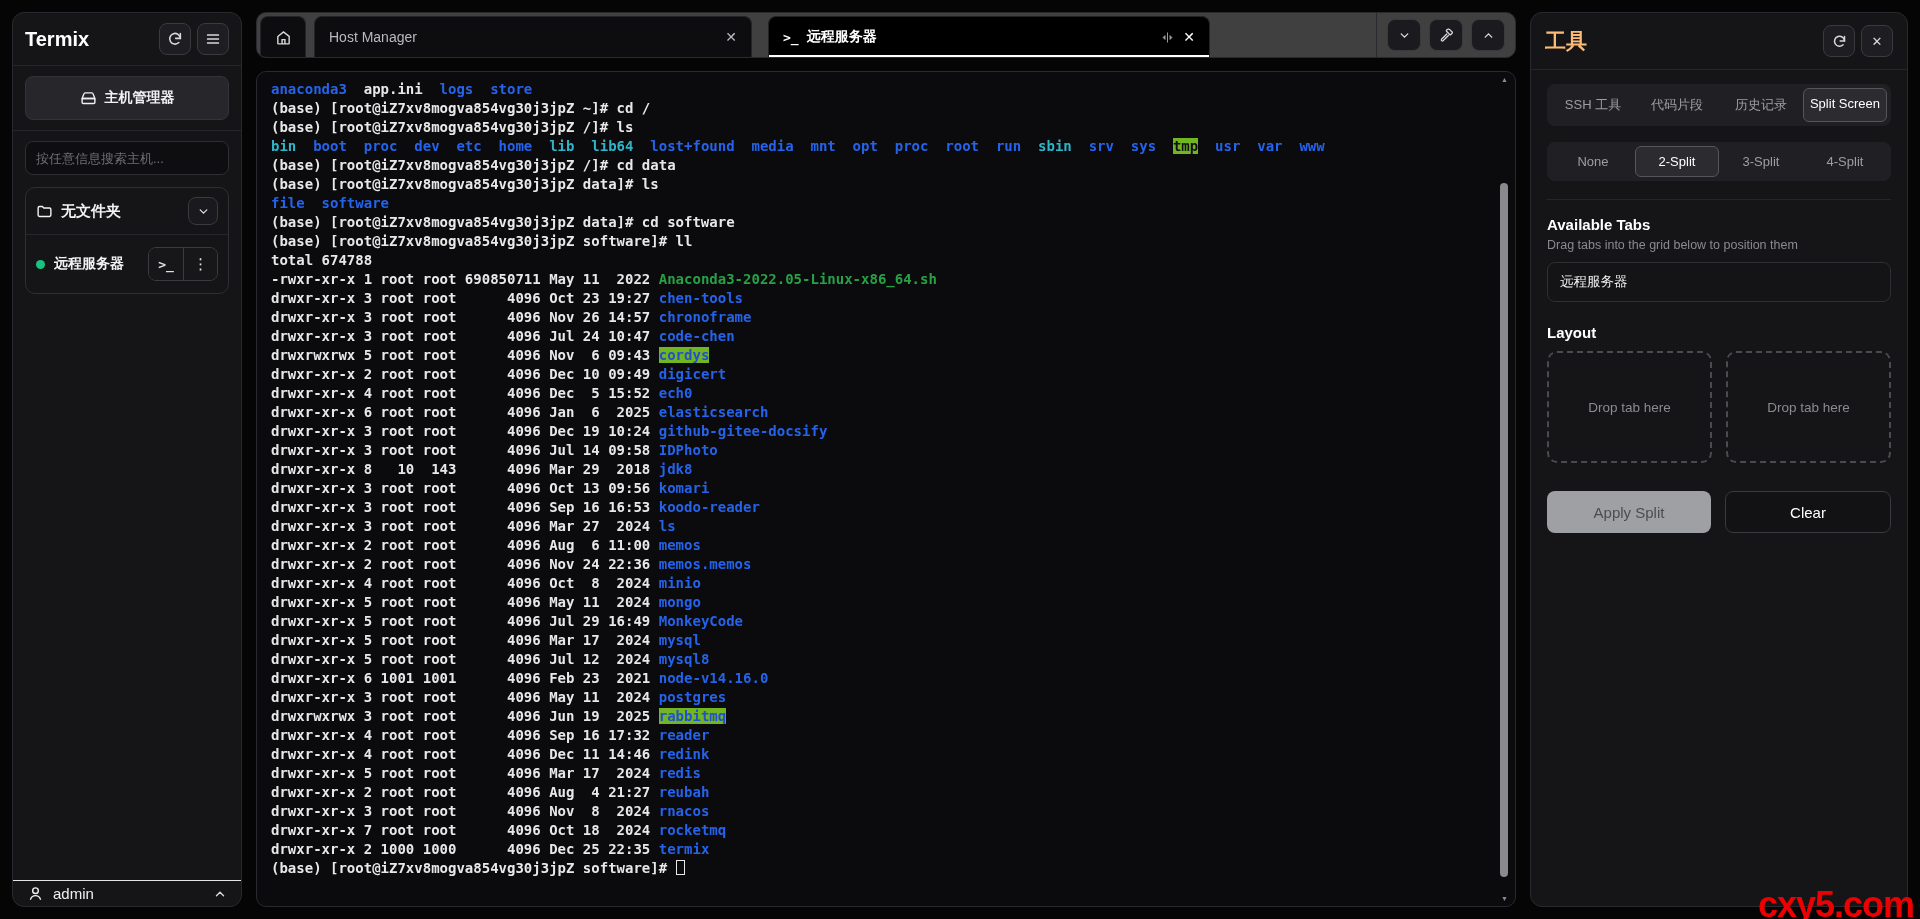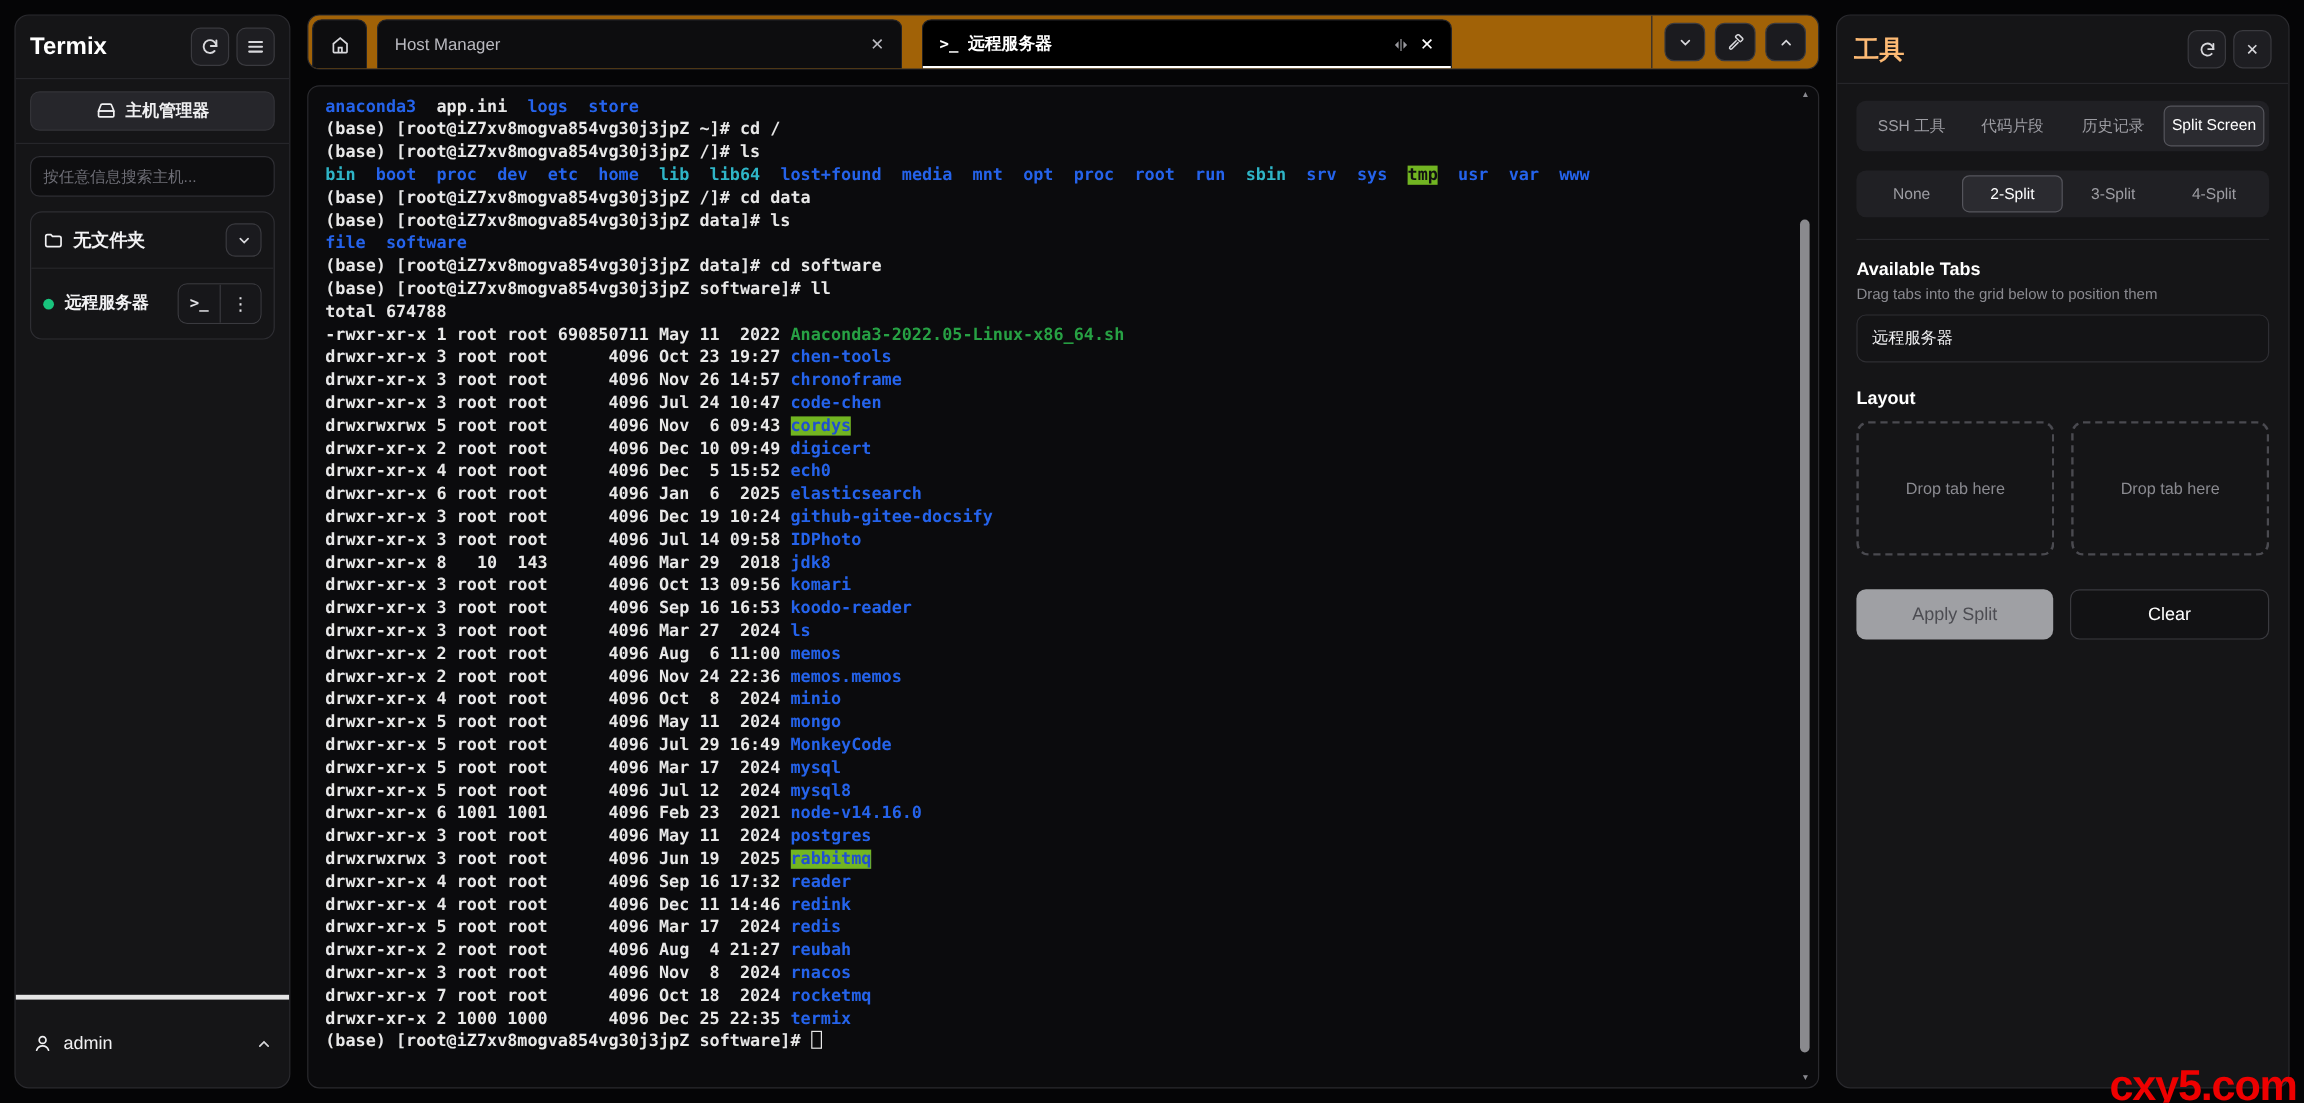--- a/index.html
+++ b/index.html
@@ -10,46 +10,46 @@
   
   .sidebar { width:230px; background:#151517; border:1px solid #2a2a2e; border-radius:12px;
              display:flex; flex-direction:column; overflow:hidden; }
   .sb-header { display:flex; align-items:center; justify-content:space-between;
                padding:10px 12px; border-bottom:1px solid #26262a; }
   .sb-title { font-size:20px; font-weight:bold; color:#fff; }
   .sb-hbtns { display:flex; gap:6px; }
   .icon-btn { width:32px; height:32px; border:1px solid #3a3a3f; background:#1e1e22; border-radius:8px;
               display:flex; align-items:center; justify-content:center; color:#d8d8dc; font-size:15px; cursor:pointer; }
   .sb-section { padding:10px 12px; border-bottom:1px solid #26262a; }
-  .hm-btn { width:100%; height:33px; background:#26262b; border:1px solid #333338; border-radius:8px;
+  .hm-btn { width:100%; height:44px; background:#26262b; border:1px solid #333338; border-radius:8px;
             display:flex; align-items:center; justify-content:center; gap:8px; color:#f0f0f2;
             font-size:14px; font-weight:bold; cursor:pointer; }
   .search-wrap { padding:10px 12px 8px 12px; }
   .search-input { width:100%; height:34px; background:#0e0e10; border:1px solid #2e2e33; border-radius:8px;
                   color:#22c55e; font-size:13px; padding:0 10px; outline:none; }
   .search-input::placeholder { color:#6e6e76; }
   .folders { margin:4px 12px; border:1px solid #2e2e33; border-radius:10px; overflow:hidden; }
   .folder-head { display:flex; align-items:center; gap:8px; padding:9px 10px; border-bottom:1px solid #26262a; }
   .folder-name { flex:1; font-size:15px; font-weight:bold; color:#f2f2f4; }
   .chev-btn { width:30px; height:28px; border:1px solid #3a3a3f; background:#1a1a1e; border-radius:8px;
               display:flex; align-items:center; justify-content:center; cursor:pointer; }
   .host-row { display:flex; align-items:center; gap:9px; padding:12px 10px; }
   .dot { width:9px; height:9px; border-radius:50%; background:#19c37d; }
   .host-name { flex:1; font-size:14px; font-weight:bold; color:#f2f2f4; }
   .host-actions { display:flex; border:1px solid #3a3a3f; border-radius:8px; overflow:hidden; }
   .host-actions .cell { width:34px; height:32px; display:flex; align-items:center; justify-content:center;
                         color:#e0e0e4; font-size:13px; cursor:pointer; background:#17171a; }
   .host-actions .cell + .cell { border-left:1px solid #3a3a3f; }
   .sb-fill { flex:1; }
-  .sb-user { border-top:4px solid #e5e5e5; display:flex; align-items:center; gap:9px; padding:28px 14px; }
+  .sb-user { border-top:1px solid #e5e5e5; display:flex; align-items:center; gap:9px; padding:4px 14px; }
   .sb-user .uname { flex:1; font-size:15px; color:#f0f0f2; }
 
   
   .main { flex:1; display:flex; flex-direction:column; min-width:0; }
-  .tabstrip { height:46px; background:#a16207; border:1px solid #2a2a2e; border-radius:10px;
+  .tabstrip { height:46px; background:#404040; border:1px solid #2a2a2e; border-radius:10px;
               display:flex; align-items:stretch; overflow:hidden; }
   .tab-home { width:46px; margin:3px 0 0 3px; background:#0d0d0f; border:1px solid #242428; border-bottom:none;
               border-radius:8px 8px 0 0; display:flex; align-items:center; justify-content:center; cursor:pointer; }
   .tab { margin-top:3px; background:#0d0d0f; border:1px solid #242428; border-bottom:none;
          border-radius:8px 8px 0 0; display:flex; align-items:center; gap:8px; padding:0 14px; cursor:pointer; }
   .tab.inactive { width:438px; margin-left:8px; color:#b9b9bf; justify-content:space-between; }
   .tab.active { width:442px; margin-left:16px; background:#000; color:#fff; position:relative; }
   .tab.active::after { content:""; position:absolute; left:0; right:0; bottom:0; height:2px; background:#fff; }
   .tab-label { font-size:14px; }
   .tab.active .tab-label { flex:1; font-weight:bold; }

